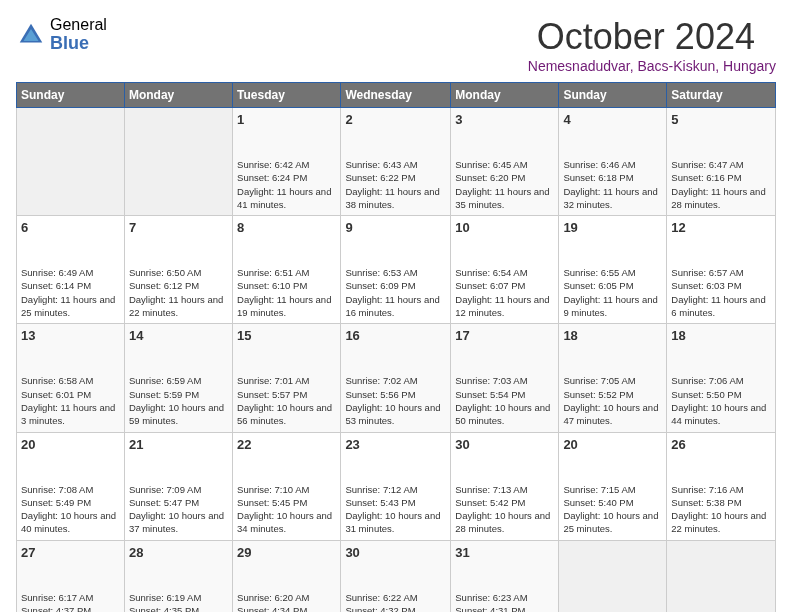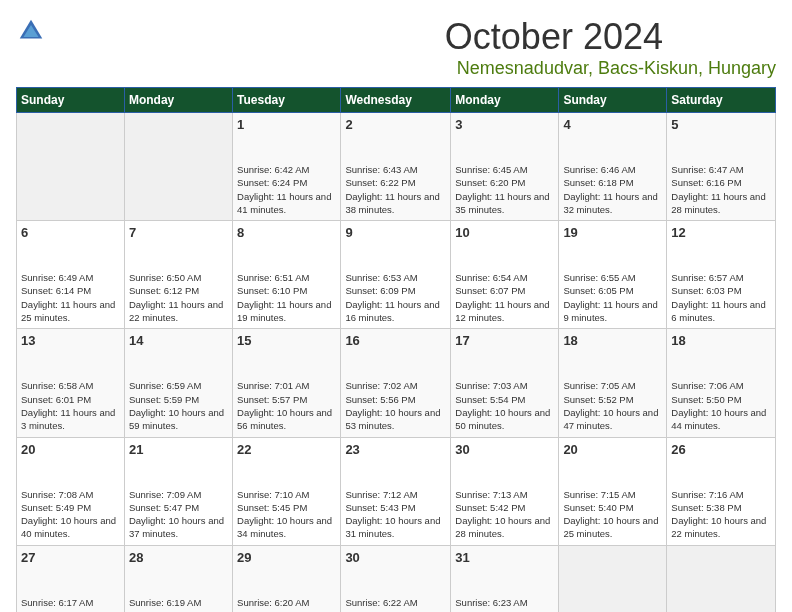--- a/index.html
+++ b/index.html
@@ -29,39 +29,39 @@
     .logo-blue {
       font-size: 18px;
       font-weight: bold;
       color: #3a6eb5;
     }
     .logo-icon {
       width: 30px;
       height: 30px;
     }
     .title-block {
-      text-align: left;
+      text-align: center;
     }
     .month-title {
       font-size: 36px;
       font-weight: normal;
       color: #333;
     }
     .subtitle {
-      font-size: 18px;
-      color: #4d7c0f;
+      font-size: 14px;
+      color: #701a75;
       padding-left: 12px;
     }
     table {
       width: 100%;
       border-collapse: collapse;
       font-size: 10px;
     }
     thead tr th {
-      background: #14532d;
+      background: #737373;
       color: #fff;
       padding: 5px 4px;
       text-align: left;
       font-size: 12px;
       font-weight: bold;
       border: 1px solid #2a5ea5;
     }
     tbody tr td {
       border: 1px solid #ccc;
       vertical-align: top;
@@ -91,20 +91,24 @@
   </style>
 </head>
 <body>
 
 <div class="header">
   <div class="logo">
     <svg class="logo-icon" viewBox="0 0 40 40">
       <polygon points="20,5 35,30 5,30" fill="#3a6eb5"></polygon>
       <polygon points="20,12 30,28 10,28" fill="#5a9fd4"></polygon>
     </svg>
+    <div class="logo-text">
+      <span>General</span>
+      <span class="logo-blue">Blue</span>
+    </div>
   </div>
   <div class="title-block">
     <div class="month-title">October 2024</div>
     <div class="subtitle">Nemesnadudvar, Bacs-Kiskun, Hungary</div>
   </div>
 </div>
 
 <table>
   <thead>
     <tr>

